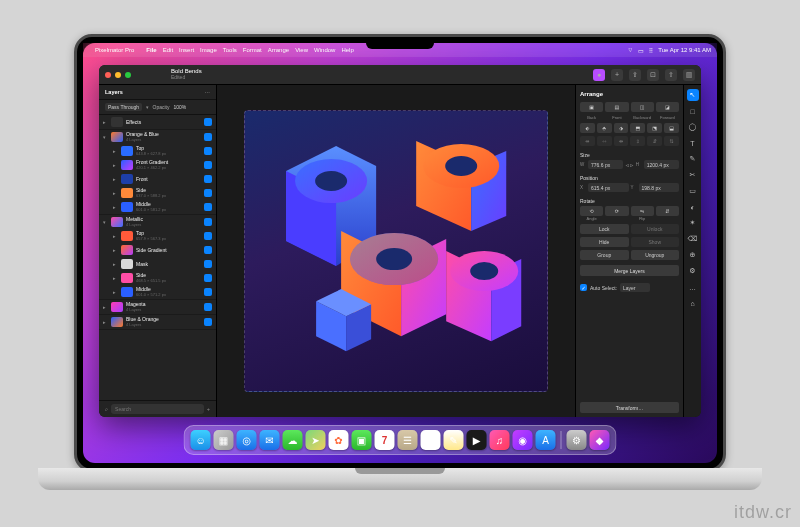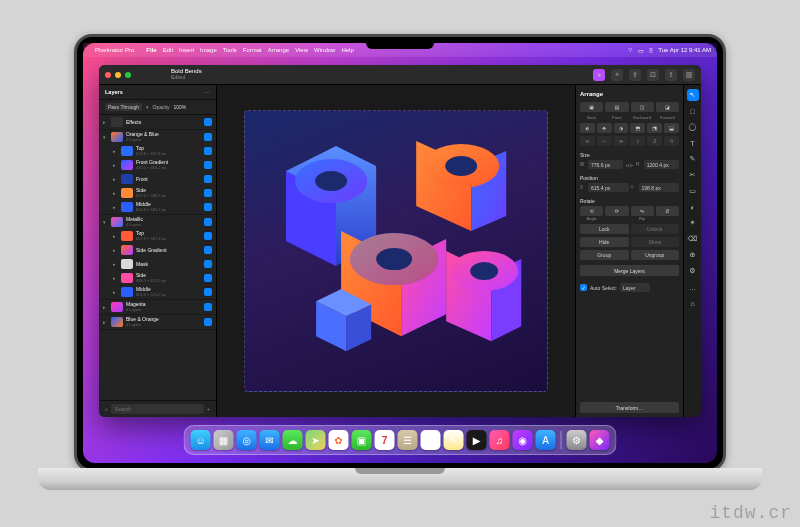--- a/index.html
+++ b/index.html
@@ -82,21 +82,21 @@
 
 .toolstrip { width: 18px; background: #1e1e1e; border-left: 1px solid #000; display: flex; flex-direction: column; align-items: center; gap: 4px; padding: 4px 0; }
 .tool { width: 12px; height: 12px; border-radius: 3px; display: flex; align-items: center; justify-content: center; color: #bbb; font-size: 7px; }
 .tool.active { background: #0a84ff; color: #fff; }
 
 
 .dock { position: absolute; bottom: 8px; left: 50%; transform: translateX(-50%); background: rgba(255,255,255,.22); backdrop-filter: blur(20px); border-radius: 10px; padding: 4px 6px; display: flex; gap: 3px; align-items: center; border: 1px solid rgba(255,255,255,.3); }
 .dock-app { width: 20px; height: 20px; border-radius: 5px; display: flex; align-items: center; justify-content: center; font-size: 10px; color: #fff; box-shadow: 0 1px 2px rgba(0,0,0,.3); }
 .dock-sep { width: 1px; height: 18px; background: rgba(255,255,255,.4); margin: 0 2px; }
 
-.watermark { position: absolute; right: 8px; bottom: 4px; color: rgba(0,0,0,.25); font-size: 18px; font-family: Liberation Mono, monospace; letter-spacing: 1px; }
+.watermark { position: absolute; right: 8px; bottom: 4px; color: rgba(0,0,0,.25); font-size: 18px; font-family: Liberation Sans, sans-serif; letter-spacing: 1px; }
 </style>
 </head>
 <body>
 
 <div class="laptop">
   <div class="notch"></div>
   <div class="screen">
 
     <div class="menubar">
       <div class="menubar-left">

